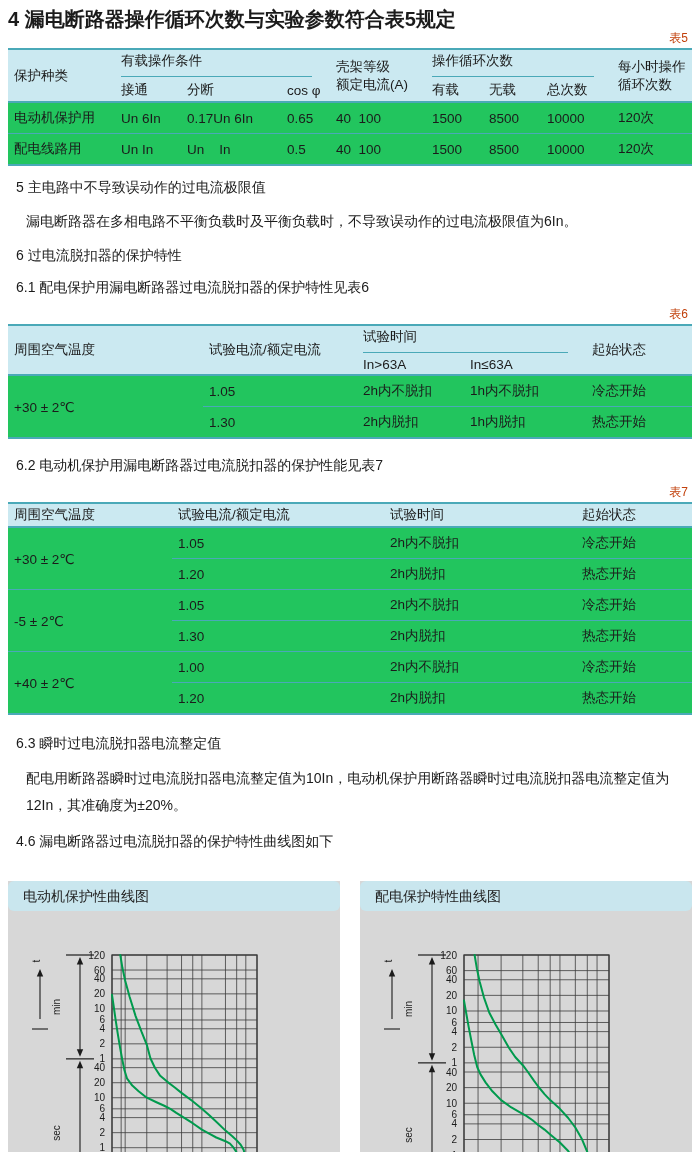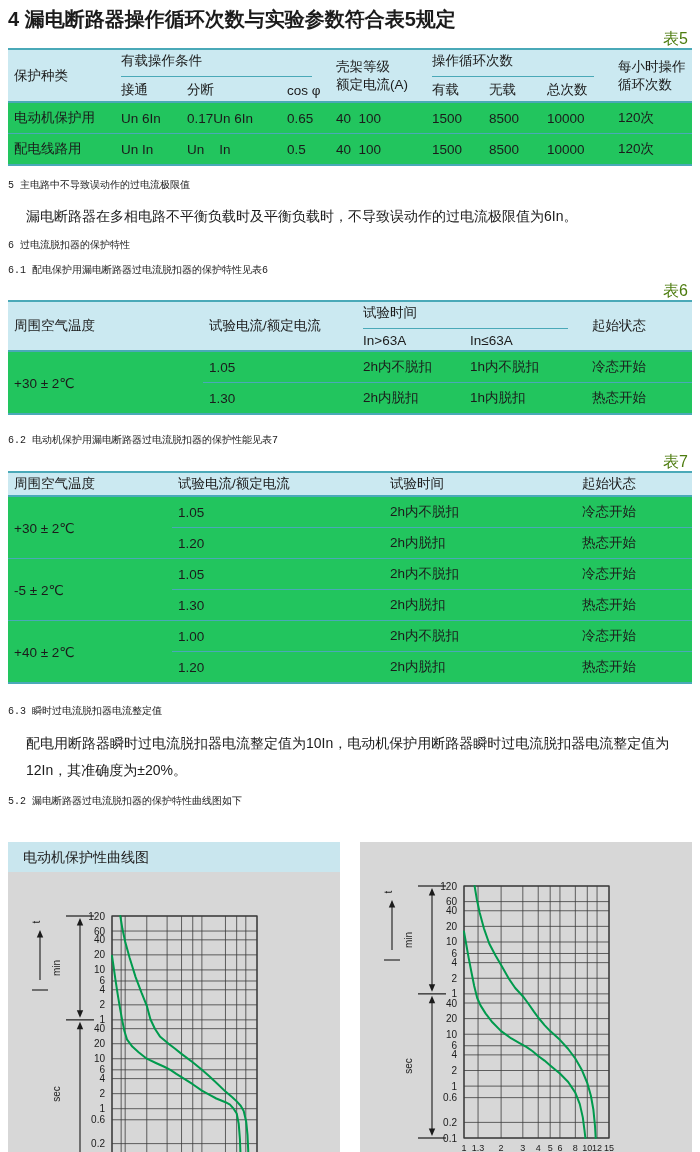--- a/index.html
+++ b/index.html
@@ -2,22 +2,22 @@
 <html><head>
 <meta charset="utf-8">
 <style>
   html,body{margin:0;padding:0;}
   body{
     width:700px;height:1152px;overflow:hidden;background:#ffffff;
     font-family:"Liberation Sans","DejaVu Sans",sans-serif;color:#1b1b1b;
     box-sizing:border-box;padding:6px 8px 0 8px;
   }
   .doc-title{font-size:20px;font-weight:bold;line-height:22px;margin:2px 0 0 0;}
-  .tbl-label{font-size:16px;text-align:right;line-height:15px;margin:1px 4px 2px 0;color:#4d7c0f;}
-  .sec{font-size:10px;line-height:26px;margin:0;font-family:Liberation Mono, monospace;}
+  .tbl-label{font-size:12px;text-align:right;line-height:15px;margin:1px 4px 2px 0;color:#c2410c;}
+  .sec{font-size:14px;line-height:26px;margin:8px;}
   .sec-indent{font-size:14px;line-height:26px;margin:4px;padding-left:14px;}
   
   table.spec{border-collapse:collapse;width:684px;table-layout:fixed;font-size:13.5px;}
   table.spec thead th{
     background:#cbe9f1;font-weight:normal;text-align:left;padding:2px 2px 2px 6px;
     font-size:13.5px;color:#1b1b1b;
   }
   table.spec{border-top:2px solid #4aa9b8;border-bottom:2px solid #4aa9b8;}
   table.spec tbody td{padding:4px 2px 4px 6px;background:#22c55e;white-space:pre;overflow:hidden;}
   .grp{display:block;border-bottom:1.5px solid #4aa9b8;padding-bottom:6px;margin-right:16px;}
@@ -26,21 +26,21 @@
   td.sep{border-top:1.5px solid #4aa9b8;}
   td.gsep{border-top:1.5px solid #4aa9b8;}
   #table5 tbody td,#table6 tbody td,#table7 tbody td{height:22px;vertical-align:middle;}
   #table6 thead th,#table7 thead th{vertical-align:middle;}
   #table5{margin-bottom:7px;}
   #table6{margin-bottom:14px;}
   #table7{margin-bottom:6px;}
   
   .charts{display:flex;gap:20px;margin-top:26px;}
   .panel{width:332px;height:382px;background:#d7d7d7;}
-  .chart-title{height:30px;line-height:30px;background:#c9e6ee;font-size:14px;padding-left:15px;color:#222;}
+  .chart-title{height:30px;line-height:30px;background:#c9e6ee;font-size:14px;padding-left:15px;color:#222;border-radius:6px;}
   .chart-box{width:332px;height:352px;}
   svg text{font-family:"Liberation Sans","DejaVu Sans",sans-serif;}
 </style>
 </head>
 <body>
 
 <p class="doc-title">4 漏电断路器操作循环次数与实验参数符合表5规定</p>
 <div class="tbl-label">表5</div>
 
 <table class="spec" id="table5">
@@ -203,21 +203,21 @@
     <tr>
       <td class="sep">1.20</td>
       <td class="sep">2h内脱扣</td>
       <td class="sep">热态开始</td>
     </tr>
   </tbody>
 </table>
 
 <p class="sec" style="margin-top:14px;line-height:28px">6.3 瞬时过电流脱扣器电流整定值</p>
 <p class="sec-indent" style="line-height:27px">配电用断路器瞬时过电流脱扣器电流整定值为10In，电动机保护用断路器瞬时过电流脱扣器电流整定值为12In，其准确度为±20%。</p>
-<p class="sec" style="line-height:28px">5.2 漏电断路器过电流脱扣器的保护特性曲线图如下</p>
+<p class="sec" style="line-height:28px">4.6 漏电断路器过电流脱扣器的保护特性曲线图如下</p>
 
 <div class="charts">
   <div class="panel">
     <div class="chart-title">电动机保护性曲线图</div>
     <div class="chart-box"><svg width="332" height="352" viewBox="0 0 332 352">
           <line x1="104" y1="44" x2="104" y2="296" stroke="#3c3c3c" stroke-width="0.8"></line>
           <line x1="113.14644480001633" y1="44" x2="113.14644480001633" y2="296" stroke="#3c3c3c" stroke-width="0.8"></line>
           <line x1="117.16191186959172" y1="44" x2="117.16191186959172" y2="296" stroke="#3c3c3c" stroke-width="0.8"></line>
           <line x1="138.77280765237907" y1="44" x2="138.77280765237907" y2="296" stroke="#3c3c3c" stroke-width="0.8"></line>
           <line x1="159.1135961738105" y1="44" x2="159.1135961738105" y2="296" stroke="#3c3c3c" stroke-width="0.8"></line>
@@ -296,20 +296,21 @@
           <path d="M72,149.86798945219658 l-3.2,7.5 h6.4 z" fill="#1b1b1b"></path>
           <path d="M72,294 l-3.2,-7.5 h6.4 z" fill="#1b1b1b"></path>
           <text x="52" y="221.9339947260983" font-size="10" fill="#1b1b1b" text-anchor="middle" transform="rotate(-90 52 221.9339947260983)">sec</text>
           <line x1="32" y1="108" x2="32" y2="64" stroke="#1b1b1b" stroke-width="1.1"></line>
           <path d="M32,58 l-3.2,7.5 h6.4 z" fill="#1b1b1b"></path>
           <text x="32" y="50" font-size="10" fill="#1b1b1b" text-anchor="middle" transform="rotate(-90 32 50)">t</text>
           <line x1="24" y1="118" x2="40" y2="118" stroke="#1b1b1b" stroke-width="1.1"></line>
         </svg></div>
   </div>
   <div class="panel">
+    <div class="chart-title">配电保护特性曲线图</div>
     <div class="chart-box"><svg width="332" height="352" viewBox="0 0 332 352">
           <line x1="104" y1="44" x2="104" y2="296" stroke="#3c3c3c" stroke-width="0.8"></line>
           <line x1="118.04804768105934" y1="44" x2="118.04804768105934" y2="296" stroke="#3c3c3c" stroke-width="0.8"></line>
           <line x1="141.11391359742325" y1="44" x2="141.11391359742325" y2="296" stroke="#3c3c3c" stroke-width="0.8"></line>
           <line x1="162.82416130692087" y1="44" x2="162.82416130692087" y2="296" stroke="#3c3c3c" stroke-width="0.8"></line>
           <line x1="178.2278271948465" y1="44" x2="178.2278271948465" y2="296" stroke="#3c3c3c" stroke-width="0.8"></line>
           <line x1="190.17583869307913" y1="44" x2="190.17583869307913" y2="296" stroke="#3c3c3c" stroke-width="0.8"></line>
           <line x1="199.93807490434412" y1="44" x2="199.93807490434412" y2="296" stroke="#3c3c3c" stroke-width="0.8"></line>
           <line x1="215.34174079226972" y1="44" x2="215.34174079226972" y2="296" stroke="#3c3c3c" stroke-width="0.8"></line>
           <line x1="227.28975229050235" y1="44" x2="227.28975229050235" y2="296" stroke="#3c3c3c" stroke-width="0.8"></line>

